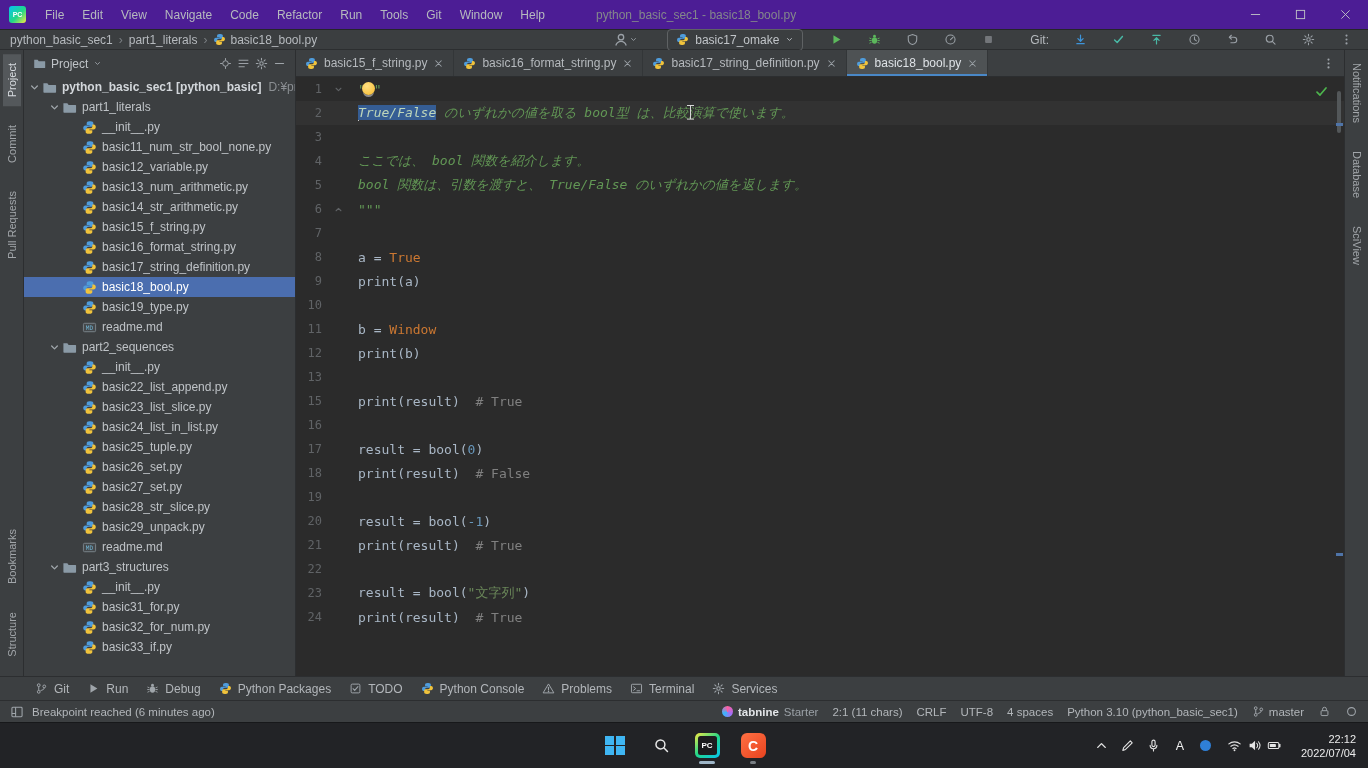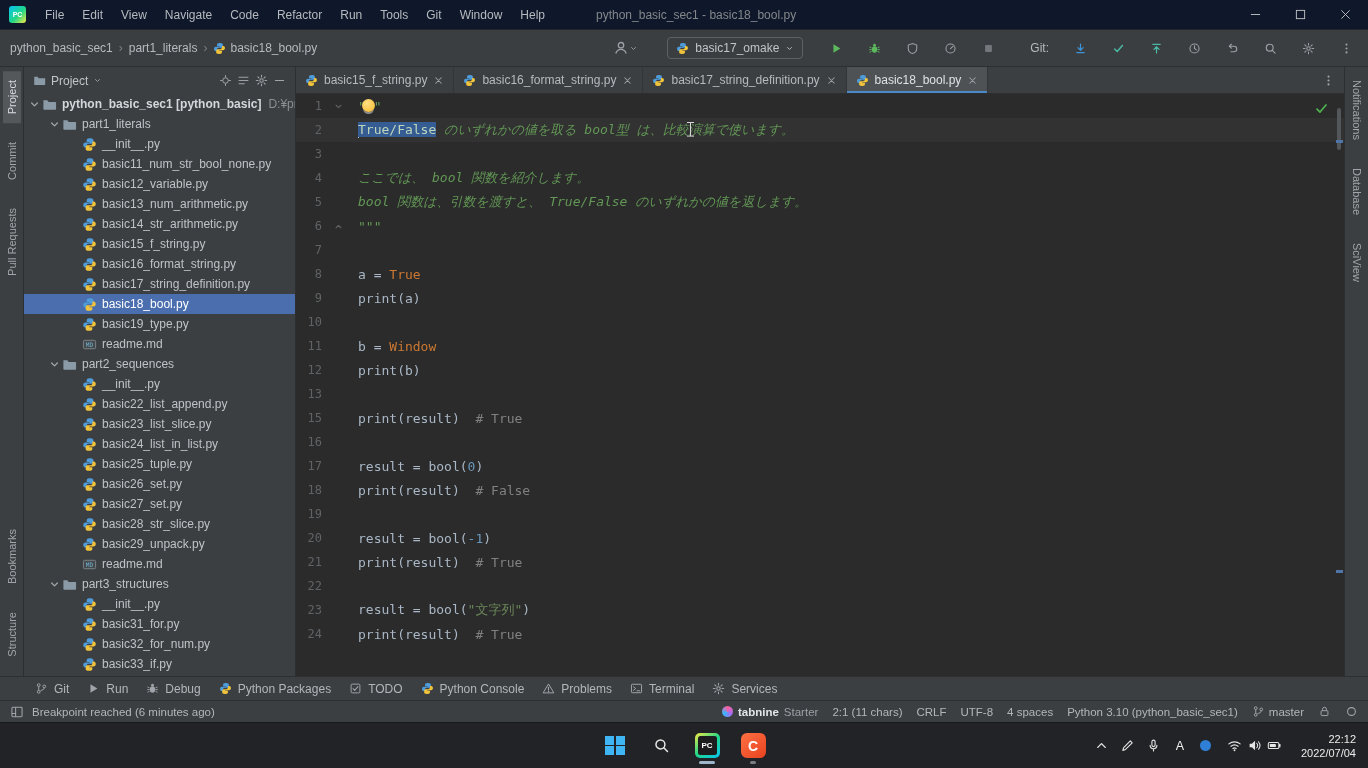--- a/index.html
+++ b/index.html
@@ -5,29 +5,29 @@
 *{margin:0;padding:0;box-sizing:border-box}
 html,body{width:1368px;height:768px;overflow:hidden}
 body{font-family:"Liberation Sans","DejaVu Sans",sans-serif;font-size:12px;color:#bbbec2;background:#2b2b2b}
 .window{width:1368px;height:768px;display:flex;flex-direction:column}
 .icon{display:inline-flex;width:16px;height:16px;flex-shrink:0}
 .icon svg{width:100%;height:100%;display:block}
 .icon.sm{width:13px;height:13px}
 .icon.xs{width:9px;height:9px}
 .icon.xs2{width:11px;height:11px}
 
-.titlebar{height:30px;background:#0f172a;display:flex;align-items:center;flex-shrink:0;border-bottom:1px solid #252628}
+.titlebar{height:30px;background:#4c1d95;display:flex;align-items:center;flex-shrink:0;border-bottom:1px solid #252628}
 .app-logo{width:17px;height:17px;border-radius:3px;margin:0 10px 0 9px;background:linear-gradient(135deg,#07c3f2,#21d789 55%,#f7e943);color:#fff;font-size:7px;font-weight:bold;display:flex;align-items:center;justify-content:center;flex-shrink:0}
 .menus{display:flex}
 .menu-item{padding:0 9px;line-height:30px;color:#b6babe}
 .tb-title{color:#84888b;margin-left:42px;white-space:nowrap}
 .tb-controls{margin-left:auto;display:flex;height:100%}
 .tb-btn{width:45px;display:flex;align-items:center;justify-content:center;color:#c0c3c6}
 
-.navbar{height:37px;background:#3b3e40;display:flex;align-items:center;padding:0 10px;flex-shrink:0;border-bottom:1px solid #2c2e30}
+.navbar{height:20px;background:#3b3e40;display:flex;align-items:center;padding:0 10px;flex-shrink:0;border-bottom:1px solid #2c2e30}
 .breadcrumbs{display:flex;align-items:center;gap:3px;color:#b6babe;white-space:nowrap}
 .crumb{display:flex;align-items:center;gap:4px}
 .crumb-sep{color:#7a7e82;margin:0 3px}
 .nav-right{margin-left:auto;display:flex;align-items:center;gap:14px}
 .icon-btn{width:24px;height:24px;display:flex;align-items:center;justify-content:center;border-radius:3px}
 .person-wrap{width:auto;padding:0 3px;color:#9aa0a6;margin-right:5px}
 .run-config{display:flex;align-items:center;gap:6px;height:22px;border:1px solid #5f6264;border-radius:4px;padding:0 8px;margin:0 7px;color:#c0c4c8;white-space:nowrap}
 .git-label{margin:0 5px 0 16px;color:#b6babe}
 .c-green{color:#5cb85c}.c-teal{color:#49b8a5}.c-blue{color:#3d94d9}.c-gray{color:#9aa0a6}.c-dim{color:#73767a}
 
@@ -71,21 +71,21 @@
 .fold{width:11px;height:11px;color:#606366;display:inline-flex}
 .fold svg{width:100%;height:100%}
 .fold.up{transform:rotate(180deg)}
 .line-text{white-space:pre;padding-left:6px}
 .tk-d{color:#a9b7c6}
 .tk-k{color:#cc7832}
 .tk-n{color:#6897bb}
 .tk-s{color:#6a8759}
 .tk-c{color:#808080}
 .tk-doc{color:#629755;font-style:italic}
-.tk-sel{color:#bed6ba;background:#355d94;}
+.tk-sel{color:#bed6ba;background:#355d94;font-style:italic}
 .inspect-check{position:absolute;top:7px;right:15px;width:15px;height:15px;color:#4db54d}
 .bulb{position:absolute;left:66px;top:5px;width:13px;height:13px;border-radius:50%;background:radial-gradient(circle at 38% 32%,#ffe082,#f5b92d);box-shadow:0 3px 0 -1px #8a8a8a;z-index:3}
 .text-caret{display:inline-block;width:0;height:15px;border-left:1.5px solid #c8c8c8;vertical-align:middle;margin-right:-1px}
 .ibeam{position:absolute;left:390px;top:28px;width:9px;height:15px;z-index:4;pointer-events:none}
 .ibeam:before{content:'';position:absolute;left:3.8px;top:1px;bottom:1px;width:1.4px;background:#d6d6d6}
 .ibeam:after{content:'';position:absolute;left:1px;right:1px;top:0;height:1.4px;background:#d6d6d6;box-shadow:0 13.6px 0 #d6d6d6}
 .scrollbar-thumb{position:absolute;right:3px;top:14px;width:4px;height:42px;background:#535759;border-radius:2px}
 .scroll-mark{position:absolute;right:1px;width:7px;height:3px;background:#4f74a8}
 
 .tool-bottom{height:24px;background:#3c3f41;border-top:1px solid #2c2e30;display:flex;align-items:center;padding-left:26px;flex-shrink:0;color:#b2b6ba}

